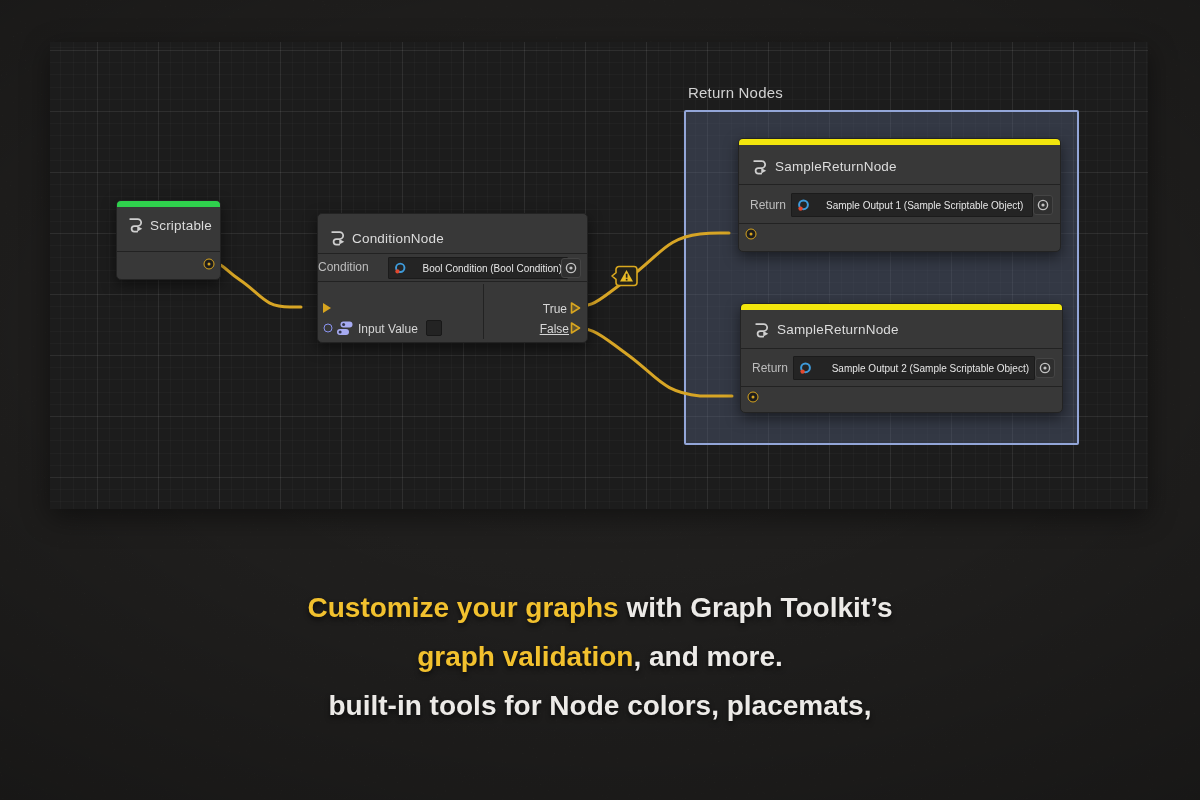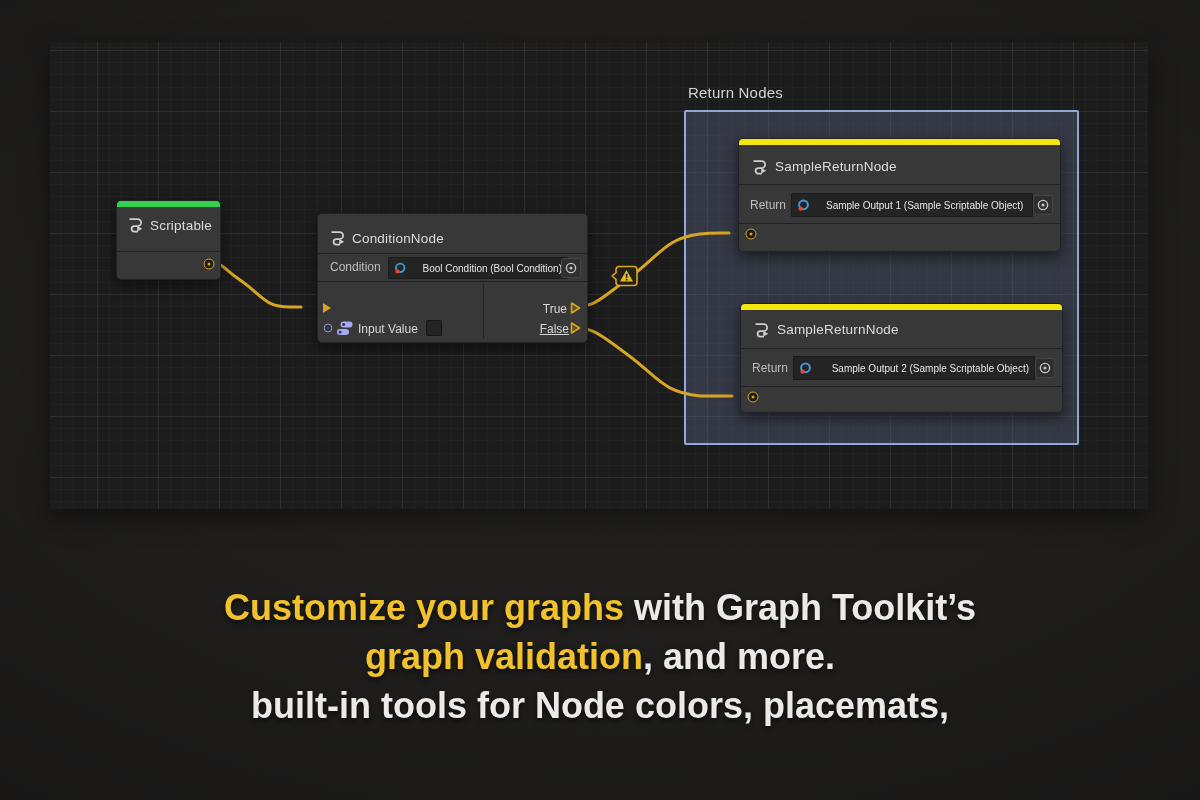--- a/index.html
+++ b/index.html
@@ -54,21 +54,21 @@
     transform:translate(-50%,-50%);background:transparent;}
   .checkbox{position:absolute;width:14px;height:14px;background:#232323;border:1px solid #181818;
     border-radius:2px;transform:translate(0,-50%);}
   .port-text{position:absolute;font-size:12px;color:#d6d6d6;white-space:nowrap;}
   .icon{display:inline-flex;}
   .hdr-icon{position:absolute;}
   .warn-badge{position:absolute;left:560px;top:222px;z-index:5;width:30px;height:26px;}
 
   
   .caption{position:absolute;z-index:2;left:0;top:583px;width:1200px;text-align:center;
-    font-size:36px;font-weight:700;line-height:49px;color:#eceae7;letter-spacing:0px;
+    font-size:28px;font-weight:700;line-height:49px;color:#eceae7;letter-spacing:0px;
     text-shadow:0 3px 5px rgba(0,0,0,0.55);}
   .caption .hl{color:#f2c12e;}
 </style>
 </head>
 <body>
 
 <div class="stage">
 
   <svg class="noise" width="1200" height="800">
     <filter id="n">
@@ -104,21 +104,21 @@
     </div>
 
     <div class="node" style="left:247px;top:171px;width:269px;height:128px;">
       <svg class="hdr-icon" style="left:10px;top:13px;" width="20" height="20" viewBox="0 0 24 24">
         <path d="M5 6 H14 a4.2 4.2 0 0 1 0 8.4 H10 a3.3 3.3 0 0 0 0 6.6 h3.5" fill="none" stroke="#cfcfcf" stroke-width="2.1" stroke-linecap="round"></path>
         <path d="M13.5 17.7 L19.5 21 L13.5 24.3 Z" transform="translate(0,-3.3)" fill="#cfcfcf"></path>
       </svg>
       <div class="node-title" style="left:34px;top:17px;">ConditionNode</div>
       <div class="hdiv" style="top:39px;"></div>
 
-      <div class="row-label" style="left:12px;top:46px;">Condition</div>
+      <div class="row-label" style="left:0;top:46px;">Condition</div>
       <div class="obj-field" style="left:70px;top:43px;width:168px;height:20px;">
         <svg class="icon" width="13" height="13" viewBox="0 0 13 13">
           <circle cx="6.5" cy="5.8" r="4.4" fill="none" stroke="#3e9bdb" stroke-width="2"></circle>
           <circle cx="3.6" cy="9.6" r="2.2" fill="#e0482e"></circle>
         </svg>
         <span>Bool Condition (Bool Condition)</span>
       </div>
       <div class="picker-btn" style="left:243px;top:44px;">
         <svg width="14" height="14" viewBox="0 0 14 14">
           <circle cx="7" cy="7" r="4.6" fill="none" stroke="#c2c2c2" stroke-width="1.4"></circle>

